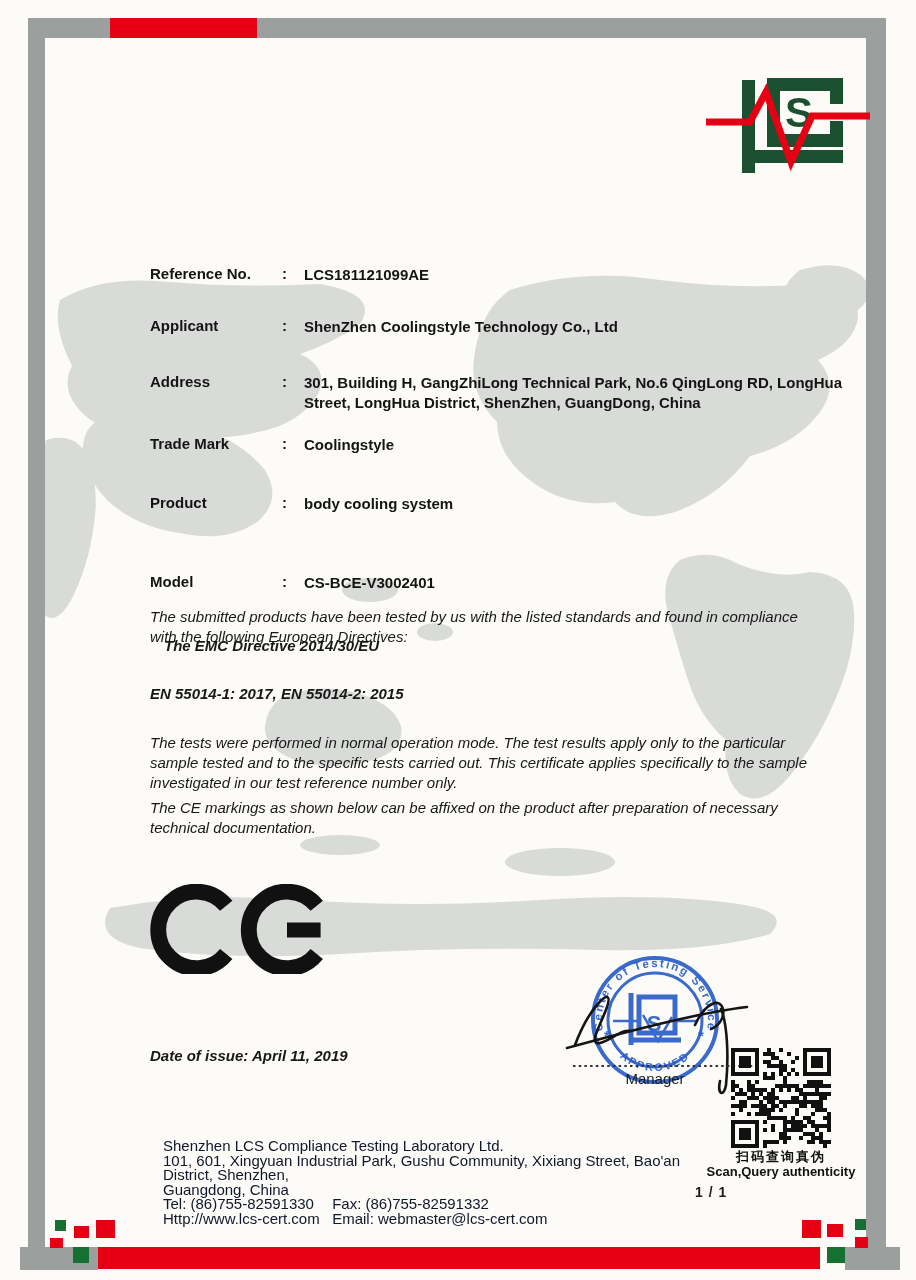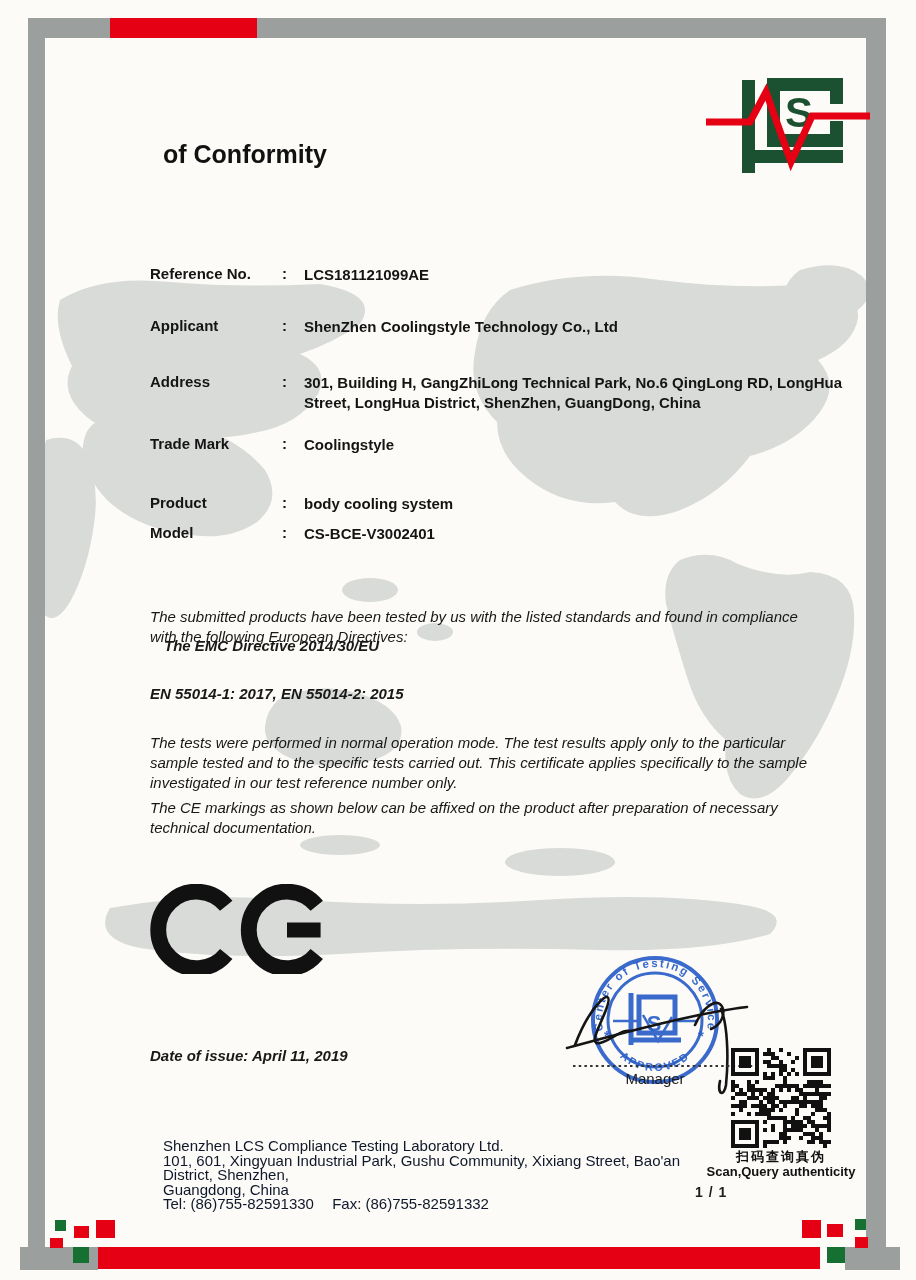--- a/index.html
+++ b/index.html
@@ -83,39 +83,38 @@
       <rect x="69" y="16" width="13" height="69"></rect>
       <rect x="69" y="72" width="76" height="13"></rect>
       <rect x="132" y="16" width="13" height="26"></rect>
       <rect x="132" y="59" width="13" height="26"></rect>
     </g>
     <text x="101" y="65" text-anchor="middle" font-size="42" font-weight="bold" fill="#1b5130">S</text>
     <polyline points="8,60 52,60 68,30 93,100 114,54 172,54" fill="none" stroke="#e60013" stroke-width="7"></polyline>
   </svg>
 
   <div class="abs" style="left:163px;top:138px;">
-    <div class="title2">of Conformity</div>
   </div>
 
   <div class="frow" style="top:265px;">
     <span class="lab">Reference No.</span><span class="col">:</span><span class="val">LCS181121099AE</span>
   </div>
   <div class="frow" style="top:317px;">
     <span class="lab">Applicant</span><span class="col">:</span><span class="val">ShenZhen Coolingstyle Technology Co., Ltd</span>
   </div>
   <div class="frow" style="top:373px;">
     <span class="lab">Address</span><span class="col">:</span><span class="val">301, Building H, GangZhiLong Technical Park, No.6 QingLong RD, LongHua Street, LongHua District, ShenZhen, GuangDong, China</span>
   </div>
   <div class="frow" style="top:435px;">
     <span class="lab">Trade Mark</span><span class="col">:</span><span class="val">Coolingstyle</span>
   </div>
   <div class="frow" style="top:494px;">
     <span class="lab">Product</span><span class="col">:</span><span class="val">body cooling system</span>
   </div>
-  <div class="frow" style="top:524px;">
+  <div class="frow" style="top:573px;">
     <span class="lab">Model</span><span class="col">:</span><span class="val">CS-BCE-V3002401</span>
   </div>
 
   <div class="para" style="top:607px;width:648px;">The submitted products have been tested by us with the listed standards and found in compliance with the following European Directives:</div>
   <div class="para bold" style="top:636px;margin-left:14px;">The EMC Directive 2014/30/EU</div>
   <div class="para bold" style="top:684px;">EN 55014-1: 2017, EN 55014-2: 2015</div>
   <div class="para" style="top:733px;width:658px;">The tests were performed in normal operation mode. The test results apply only to the particular sample tested and to the specific tests carried out. This certificate applies specifically to the sample investigated in our test reference number only.</div>
   <div class="para" style="top:798px;width:632px;">The CE markings as shown below can be affixed on the product after preparation of necessary technical documentation.</div>
 
   <svg class="abs" style="left:147px;top:884px;" width="196" height="90" viewBox="0 0 210 96">
@@ -484,17 +483,21 @@
   <div class="qr-cap" style="left:691px;top:1164px;width:180px;font-size:13px;">Scan,Query authenticity</div>
 
   <div class="abs foot" style="left:163px;top:1139px;width:560px;">
     <div>Shenzhen LCS Compliance Testing Laboratory Ltd.</div>
     <div>101, 601, Xingyuan Industrial Park, Gushu Community, Xixiang Street, Bao'an District, Shenzhen,</div>
     <div>Guangdong, China</div>
     <div>
       <span style="display:inline-block;width:165px;">Tel: (86)755-82591330</span>
       <span>Fax: (86)755-82591332</span>
     </div>
+    <div>
+      <span style="display:inline-block;width:165px;">Http://www.lcs-cert.com</span>
+      <span>Email: webmaster@lcs-cert.com</span>
+    </div>
   </div>
 
   <div class="abs bold" style="left:695px;top:1184px;font-size:14px;letter-spacing:1px;">1 / 1</div>
 
 </div>
 
 </body></html>

